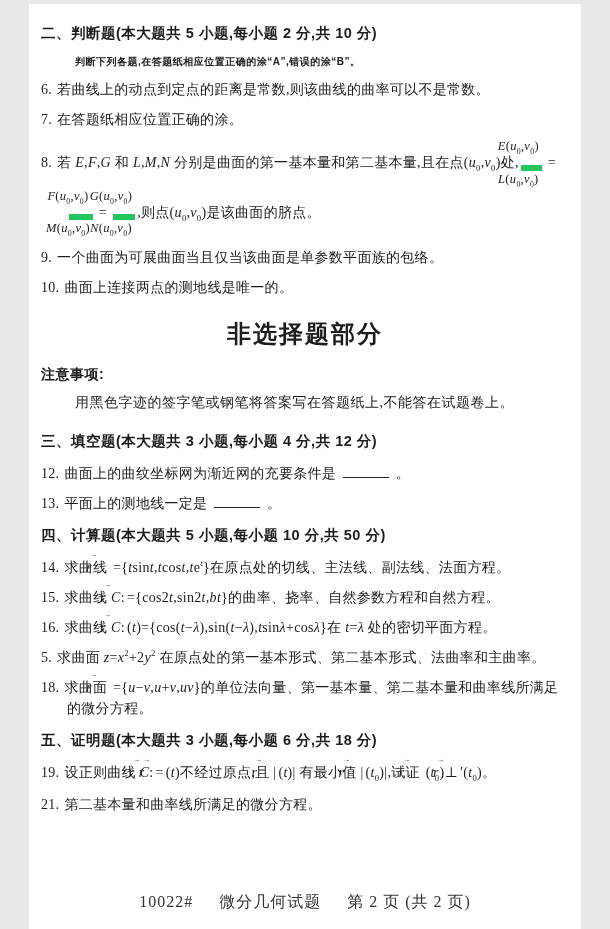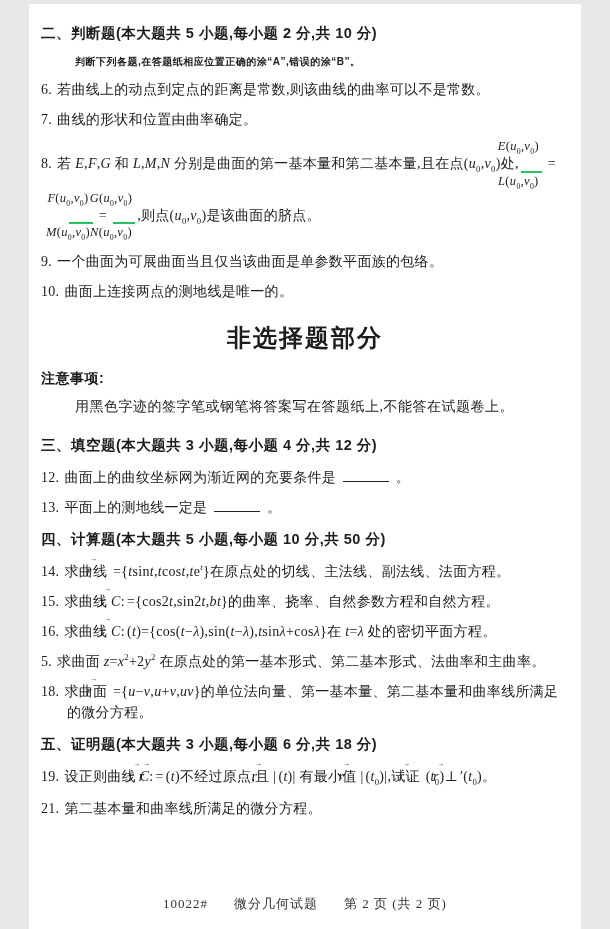--- a/index.html
+++ b/index.html
@@ -35,41 +35,41 @@
   sub,sup{font-size:0.62em;}
   .vec{position:relative;font-style:italic;display:inline-block;padding:0 1px;}
   .vec::before{
     content:"\2192";position:absolute;left:50%;top:-0.78em;
     transform:translateX(-50%) scaleX(.85);font-size:0.58em;font-style:normal;line-height:1;
   }
   .frac{
     display:inline-block;vertical-align:middle;text-align:center;
     line-height:1.2;margin:0 2px;font-size:12.5px;
   }
-  .frac .top{display:block;border-bottom:2px solid #22c55e;padding:0 3px 15px;}
+  .frac .top{display:block;border-bottom:6px solid #22c55e;padding:0 3px 9px;}
   .frac .bot{display:block;padding:1px 3px 0;}
   .blank{
     display:inline-block;width:46px;height:13px;border-bottom:1px solid #222;
     margin:0 3px;vertical-align:baseline;
   }
   .page-footer{
     position:absolute;left:0;right:0;bottom:20px;text-align:center;
-    font-size:13px;color:#333;letter-spacing:1px;
+    font-size:16px;color:#333;letter-spacing:1px;
   }
   .page-footer span{margin:0 13px;}
 </style>
 </head>
 <body>
 
 <div class="page">
   <main>
       <div class="section-heading">二、判断题(本大题共 5 小题,每小题 2 分,共 10 分)</div>
       <div class="instruction">判断下列各题,在答题纸相应位置正确的涂“A”,错误的涂“B”。</div>
       <div class="question"><span class="qnum">6.</span><span class="qtext">若曲线上的动点到定点的距离是常数,则该曲线的曲率可以不是常数。</span></div>
-      <div class="question"><span class="qnum">7.</span><span class="qtext">曲线的形状和位置由曲率确定。</span></div>
+      <div class="question"><span class="qnum">7.</span><span class="qtext">在答题纸相应位置正确的涂。</span></div>
       <div class="question"><span class="qnum">8.</span><span class="qtext">若 <i>E</i>,<i>F</i>,<i>G</i> 和 <i>L</i>,<i>M</i>,<i>N</i> 分别是曲面的第一基本量和第二基本量,且在点(<i>u</i><sub>0</sub>,<i>v</i><sub>0</sub>)处,<span class="frac"><span class="top"><i>E</i>(<i>u</i><sub>0</sub>,<i>v</i><sub>0</sub>)</span><span class="bot"><i>L</i>(<i>u</i><sub>0</sub>,<i>v</i><sub>0</sub>)</span></span> = <span class="frac"><span class="top"><i>F</i>(<i>u</i><sub>0</sub>,<i>v</i><sub>0</sub>)</span><span class="bot"><i>M</i>(<i>u</i><sub>0</sub>,<i>v</i><sub>0</sub>)</span></span> = <span class="frac"><span class="top"><i>G</i>(<i>u</i><sub>0</sub>,<i>v</i><sub>0</sub>)</span><span class="bot"><i>N</i>(<i>u</i><sub>0</sub>,<i>v</i><sub>0</sub>)</span></span>,则点(<i>u</i><sub>0</sub>,<i>v</i><sub>0</sub>)是该曲面的脐点。</span></div>
       <div class="question"><span class="qnum">9.</span><span class="qtext">一个曲面为可展曲面当且仅当该曲面是单参数平面族的包络。</span></div>
       <div class="question"><span class="qnum">10.</span><span class="qtext">曲面上连接两点的测地线是唯一的。</span></div>
       <div class="part-title">非选择题部分</div>
       <div class="notice-heading">注意事项:</div>
       <div class="notice-body">用黑色字迹的签字笔或钢笔将答案写在答题纸上,不能答在试题卷上。</div>
       <div class="section-heading">三、填空题(本大题共 3 小题,每小题 4 分,共 12 分)</div>
       <div class="question"><span class="qnum">12.</span><span class="qtext">曲面上的曲纹坐标网为渐近网的充要条件是 <span class="blank"></span> 。</span></div>
       <div class="question"><span class="qnum">13.</span><span class="qtext">平面上的测地线一定是 <span class="blank"></span> 。</span></div>
       <div class="section-heading">四、计算题(本大题共 5 小题,每小题 10 分,共 50 分)</div>

